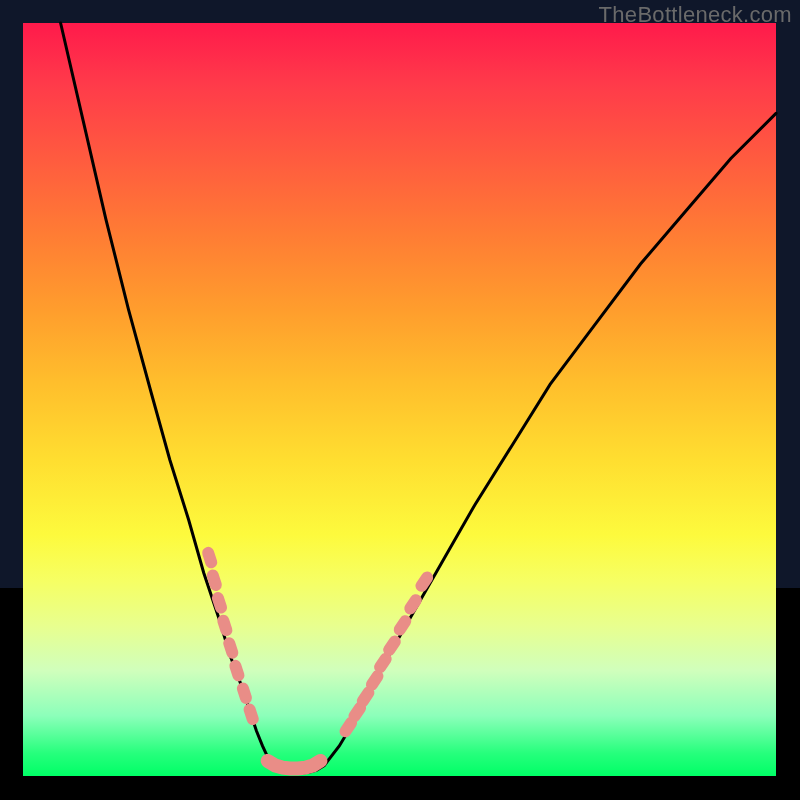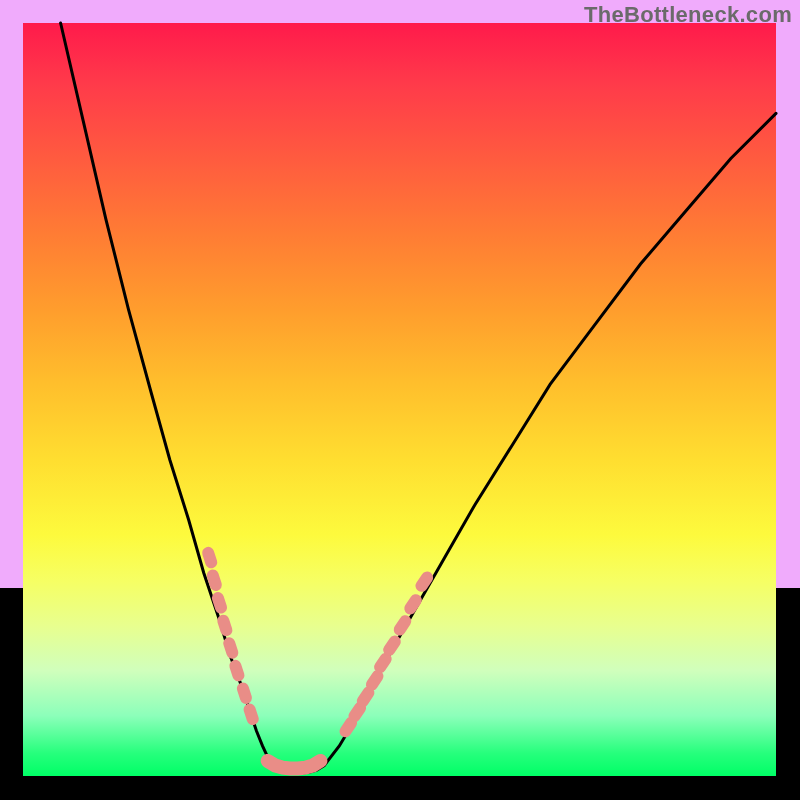--- a/index.html
+++ b/index.html
@@ -10,22 +10,21 @@
     overflow: hidden;
     background: #000;
     font-family: Arial, Helvetica, sans-serif;
   }
   .frame {
     position: absolute;
     top: 0;
     left: 0;
     width: 800px;
     height: 588px;
-    background: #f0abfc;
-    font-weight: bold;
+    background: #0f172a;
   }
   .plot-area {
     position: absolute;
     top: 23px;
     left: 23px;
     width: 753px;
     height: 753px;
     
     background: linear-gradient(
       to bottom,

